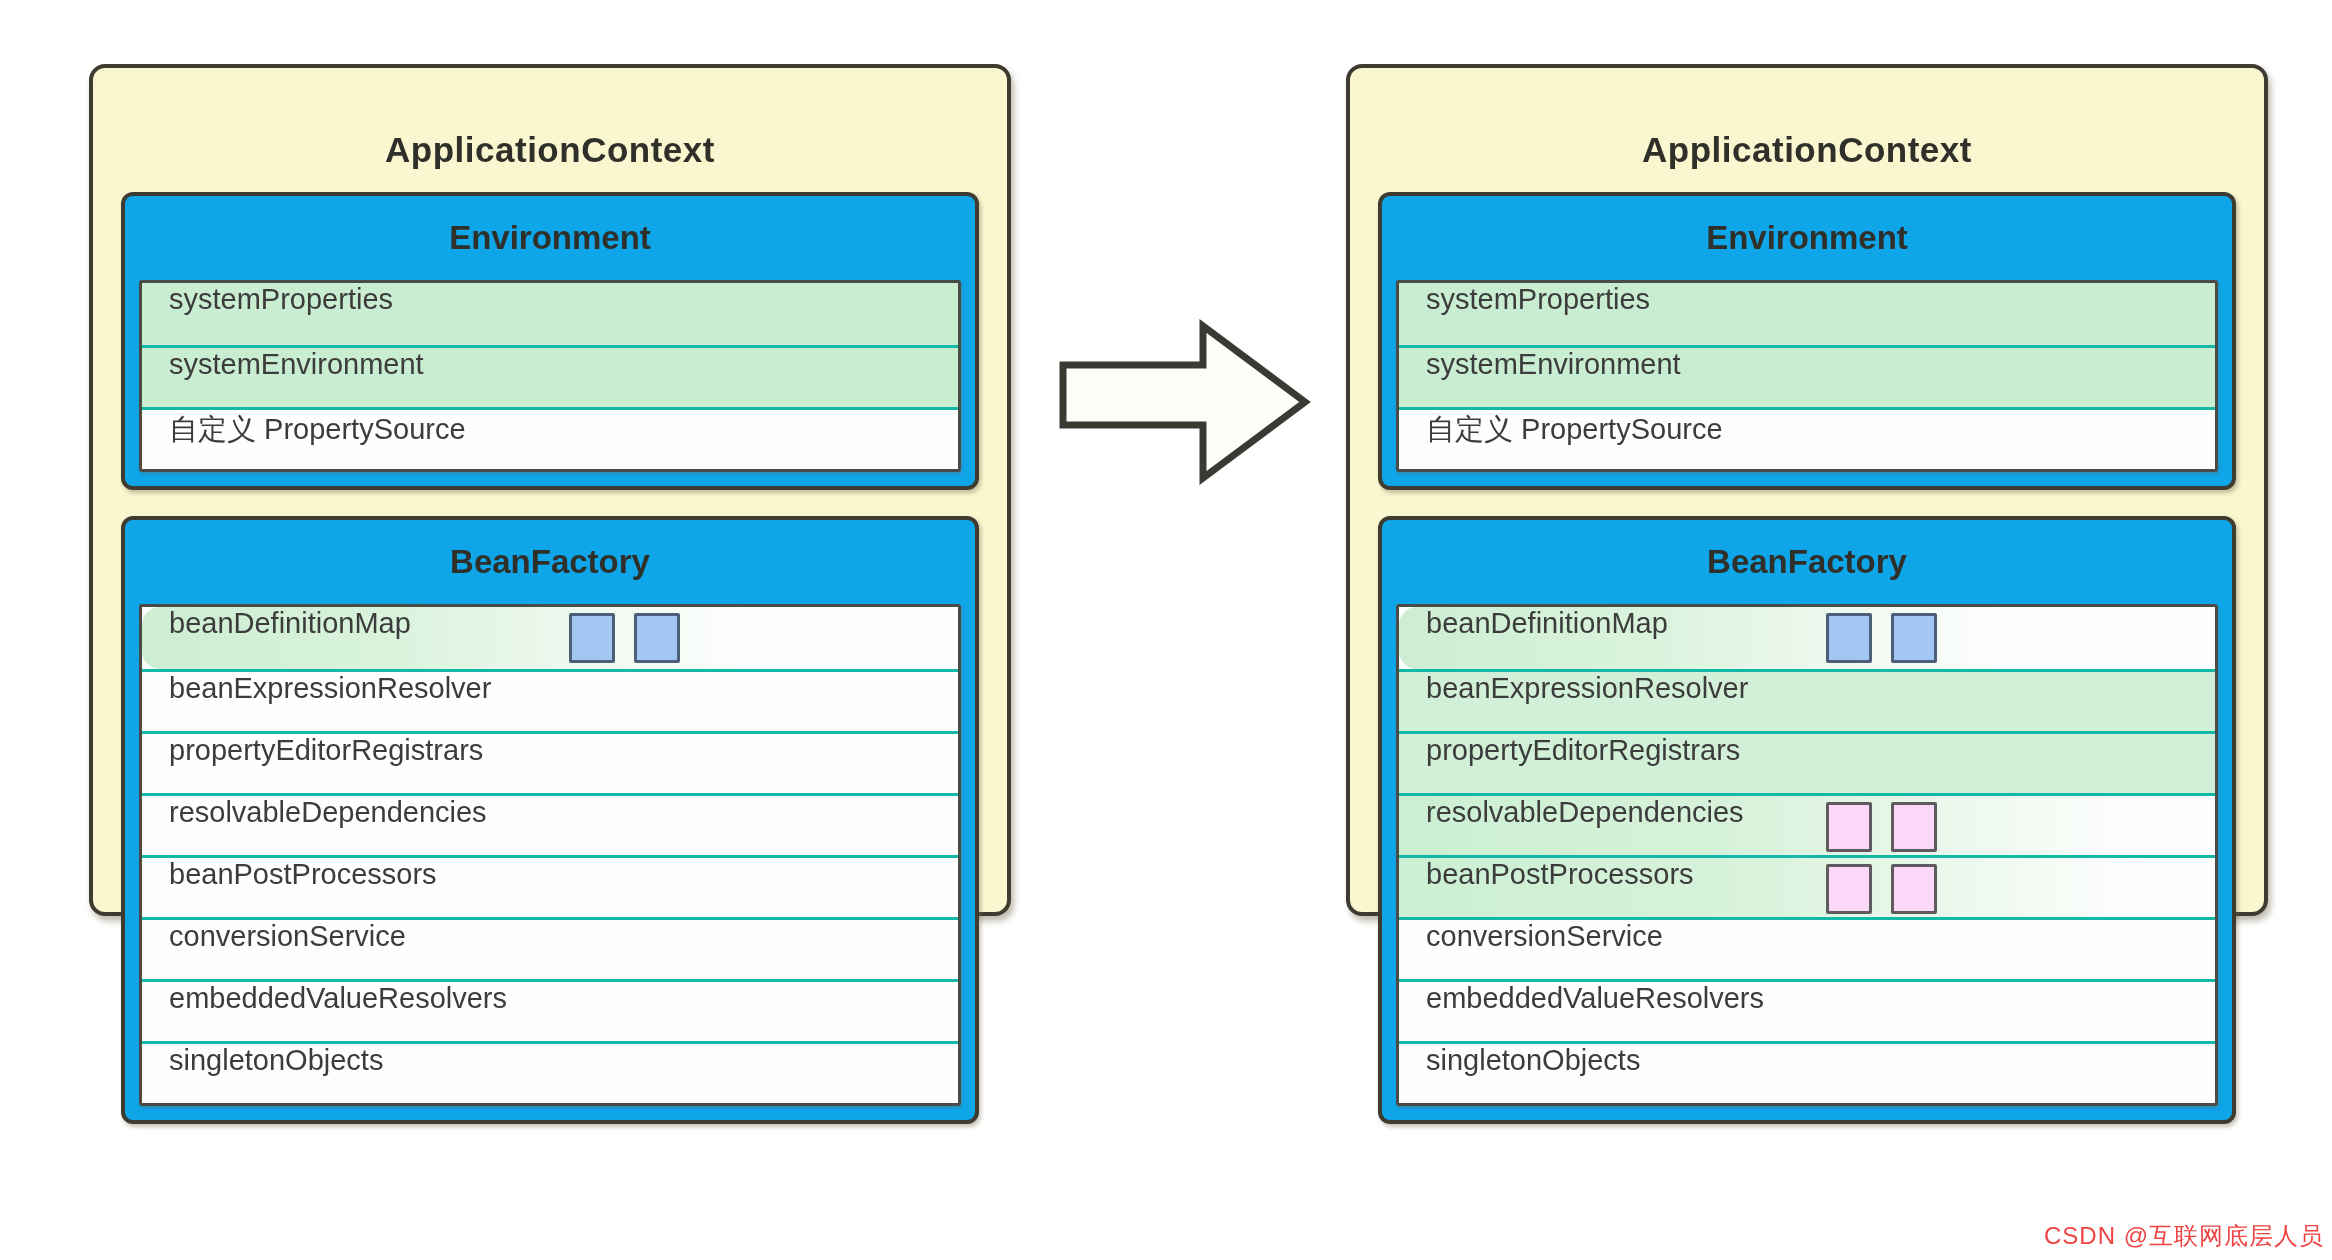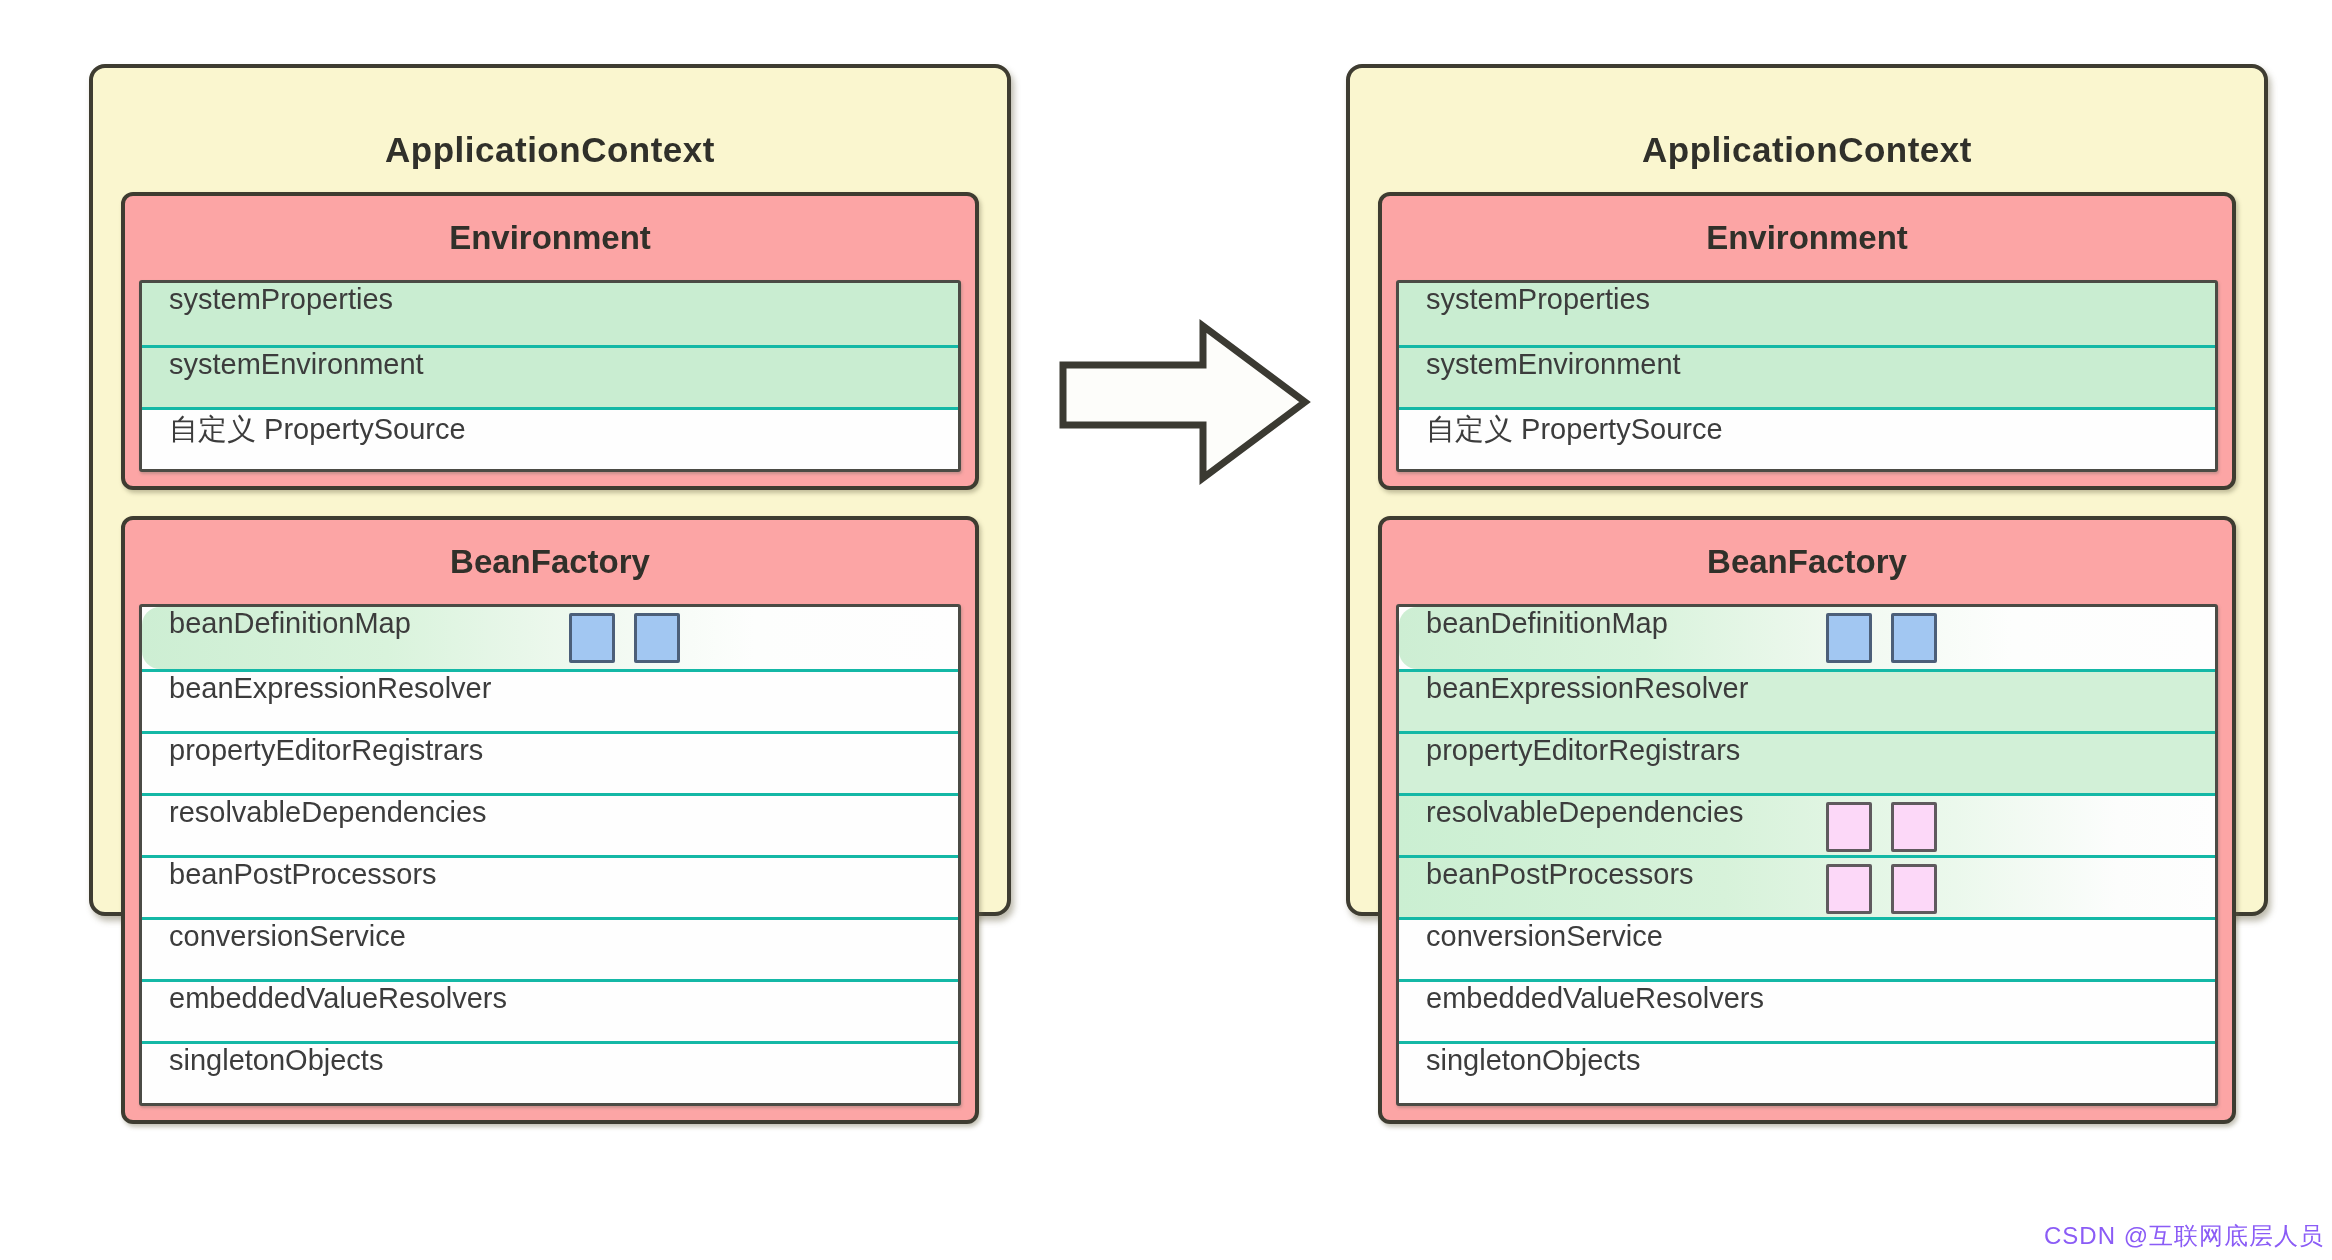--- a/index.html
+++ b/index.html
@@ -13,21 +13,21 @@
     background:#faf6cf;border:4px solid #3e3c31;border-radius:16px;
     box-shadow:3px 5px 6px rgba(110,105,75,.45);
   }
   .panel-left{left:89px;}
   .panel-right{left:1346px;}
   .panel-title{
     margin:0;padding-top:60px;height:44px;line-height:44px;text-align:center;
     font-size:35px;font-weight:bold;color:#30302a;letter-spacing:.5px;
   }
   .box{
-    margin:20px 28px 0 28px;background:#fca5a5;border:4px solid #3e3c31;
+    margin:20px 28px 0 28px;background:#0ea5e9;border:4px solid #3e3c31;
     border-radius:12px;box-shadow:2px 3px 4px rgba(110,105,75,.4);box-sizing:border-box;
   }
   .box-title{
     margin:0;height:84px;display:flex;align-items:center;justify-content:center;
     font-size:33px;font-weight:bold;color:#30302a;
   }
   .bf-box{margin-top:26px;}
   .rows{
     margin:0 14px 14px 14px;background:#fefefe;border:3px solid #4b4b45;border-radius:3px;
     box-shadow:1px 2px 3px rgba(100,100,90,.35);
@@ -44,21 +44,21 @@
   .row.white{background:#fefefe;}
   .sq{
     position:absolute;top:6px;width:46px;height:50px;box-sizing:border-box;border-radius:2px;
   }
   .sq1{left:427px;}
   .sq2{left:492px;}
   .sq.blue{background:#a2c7f2;border:3px solid #4c5f79;}
   .sq.pink{background:#fcd8f8;border:3px solid #5f5a5e;}
   .arrow-svg{position:absolute;left:1055px;top:312px;}
   .watermark{
-    position:absolute;right:8px;bottom:8px;font-size:24px;color:#8b5cf6;
+    position:absolute;right:8px;bottom:8px;font-size:24px;color:#ef4444;
     text-shadow:0 1px 1px #ffffff;letter-spacing:1px;
   }
 </style>
 </head>
 <body>
 
 <div class="stage">
 
   <section class="panel panel-left">
     <h2 class="panel-title">ApplicationContext</h2>

